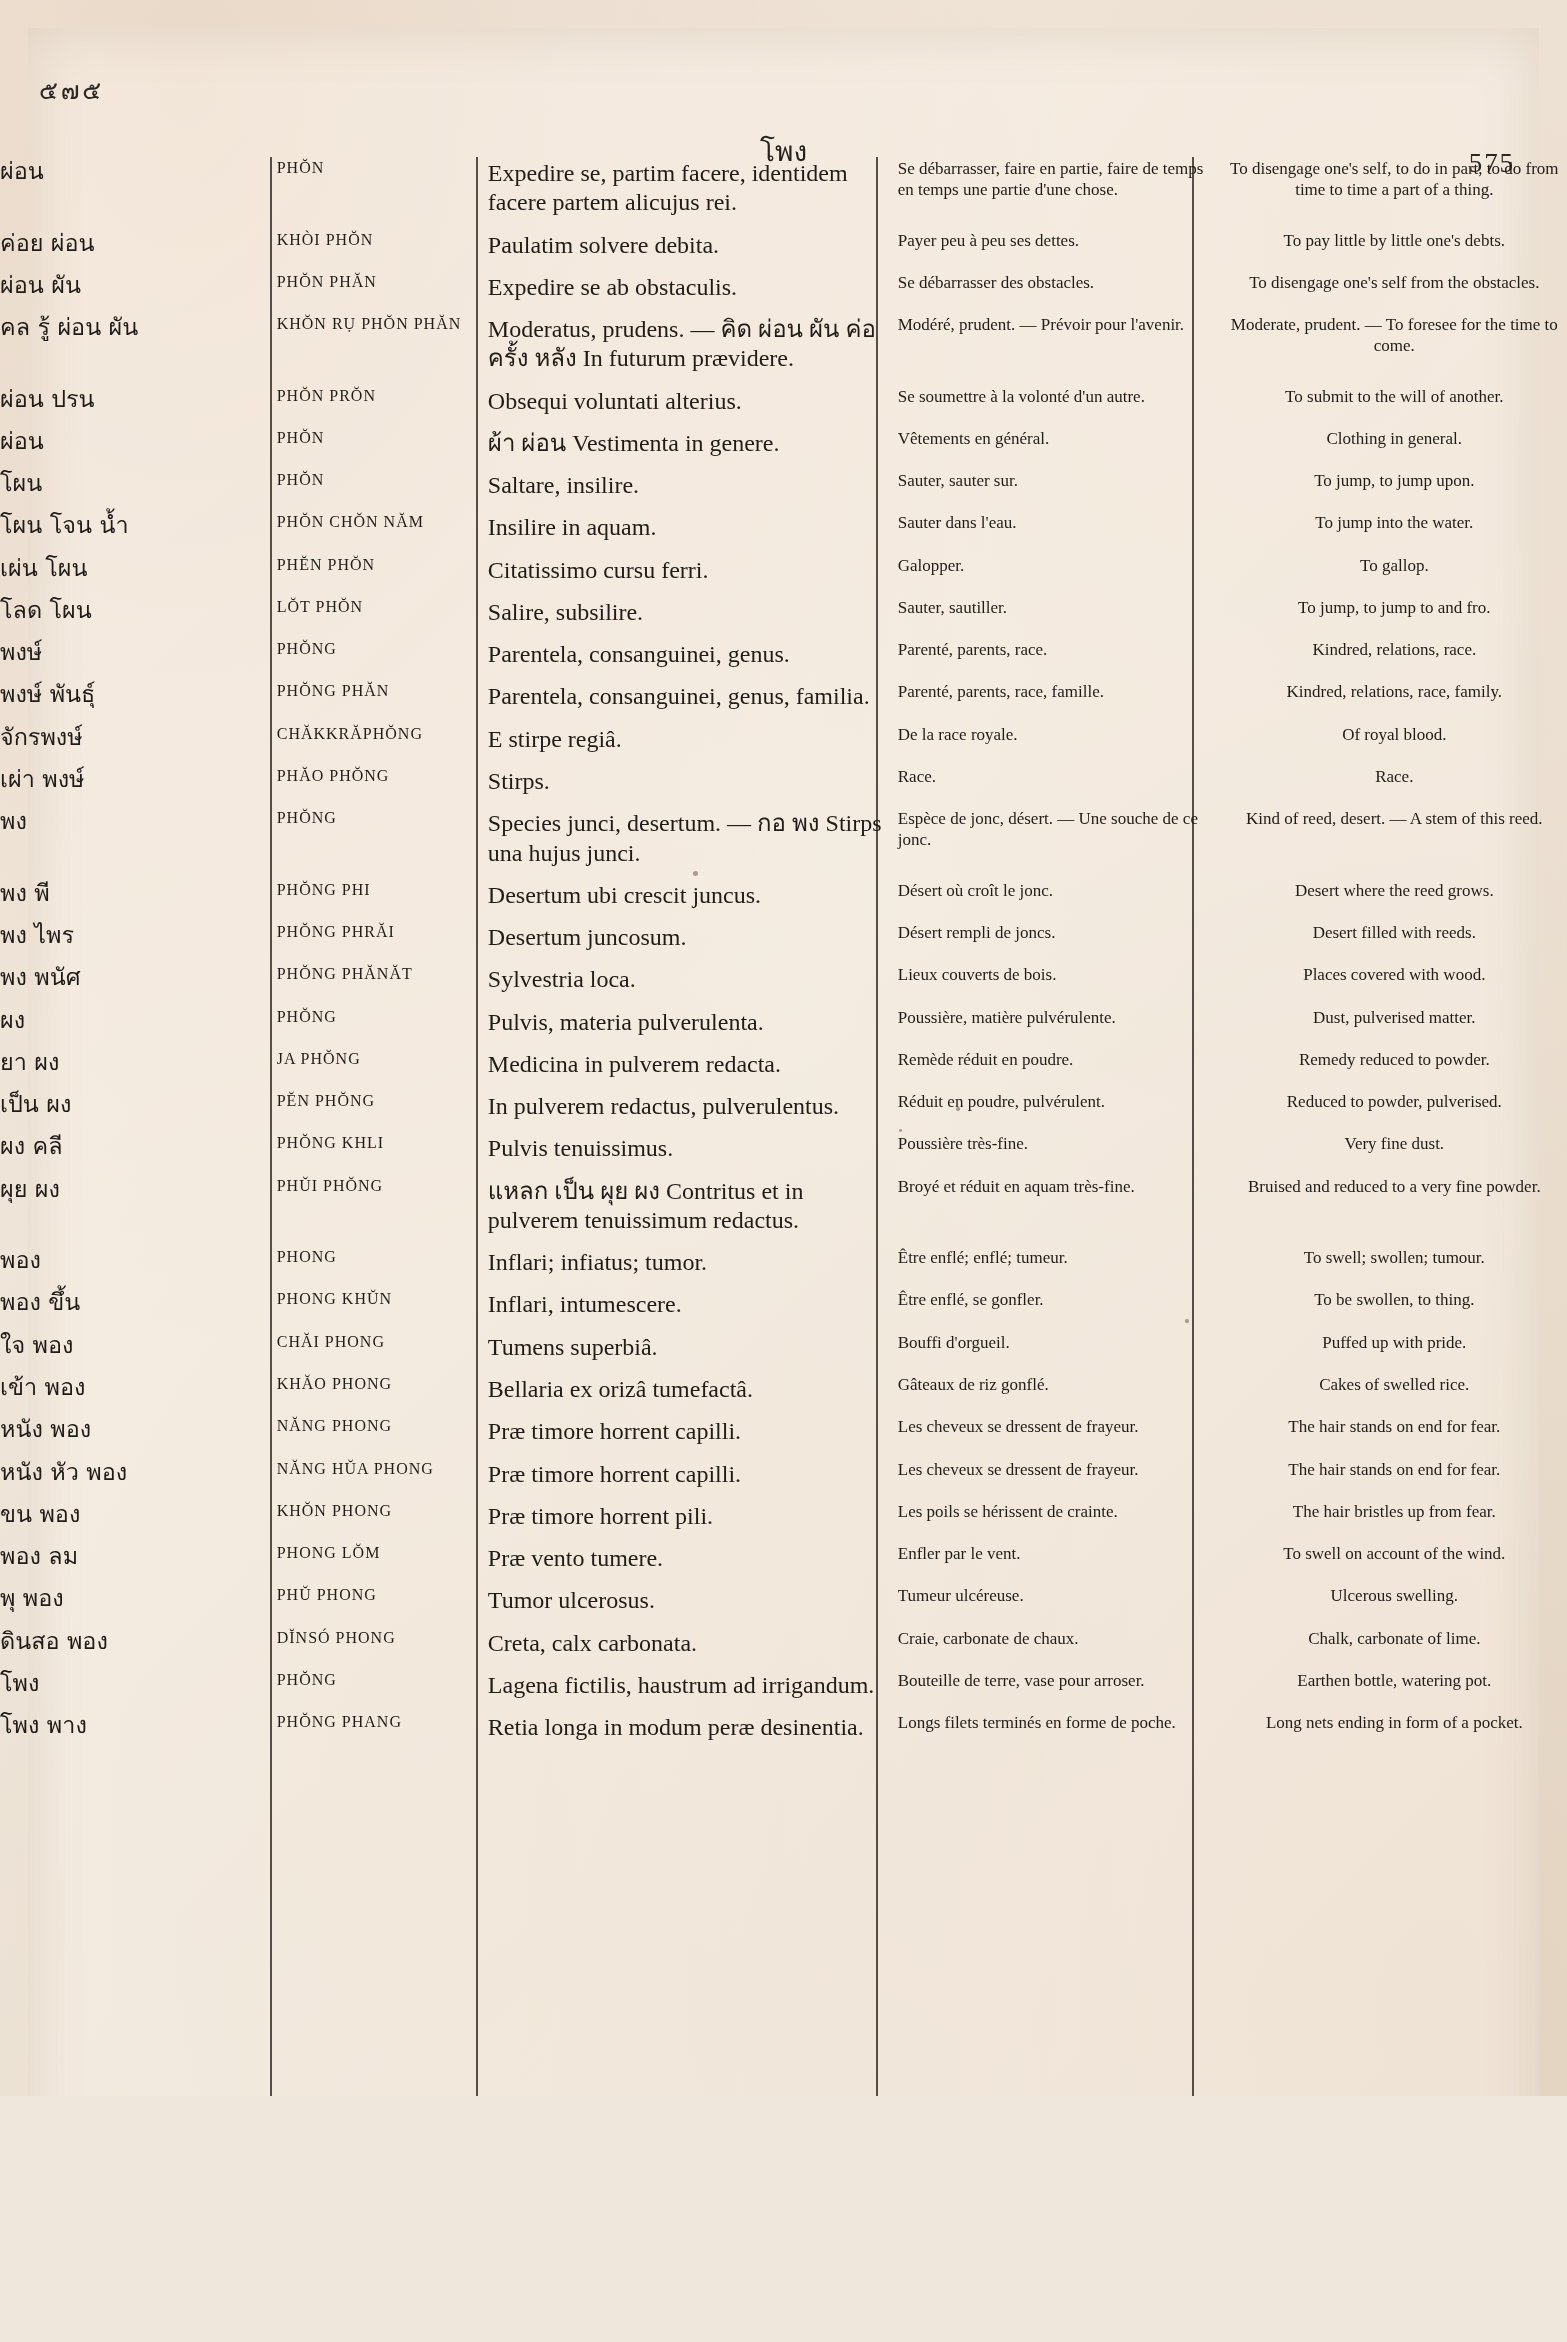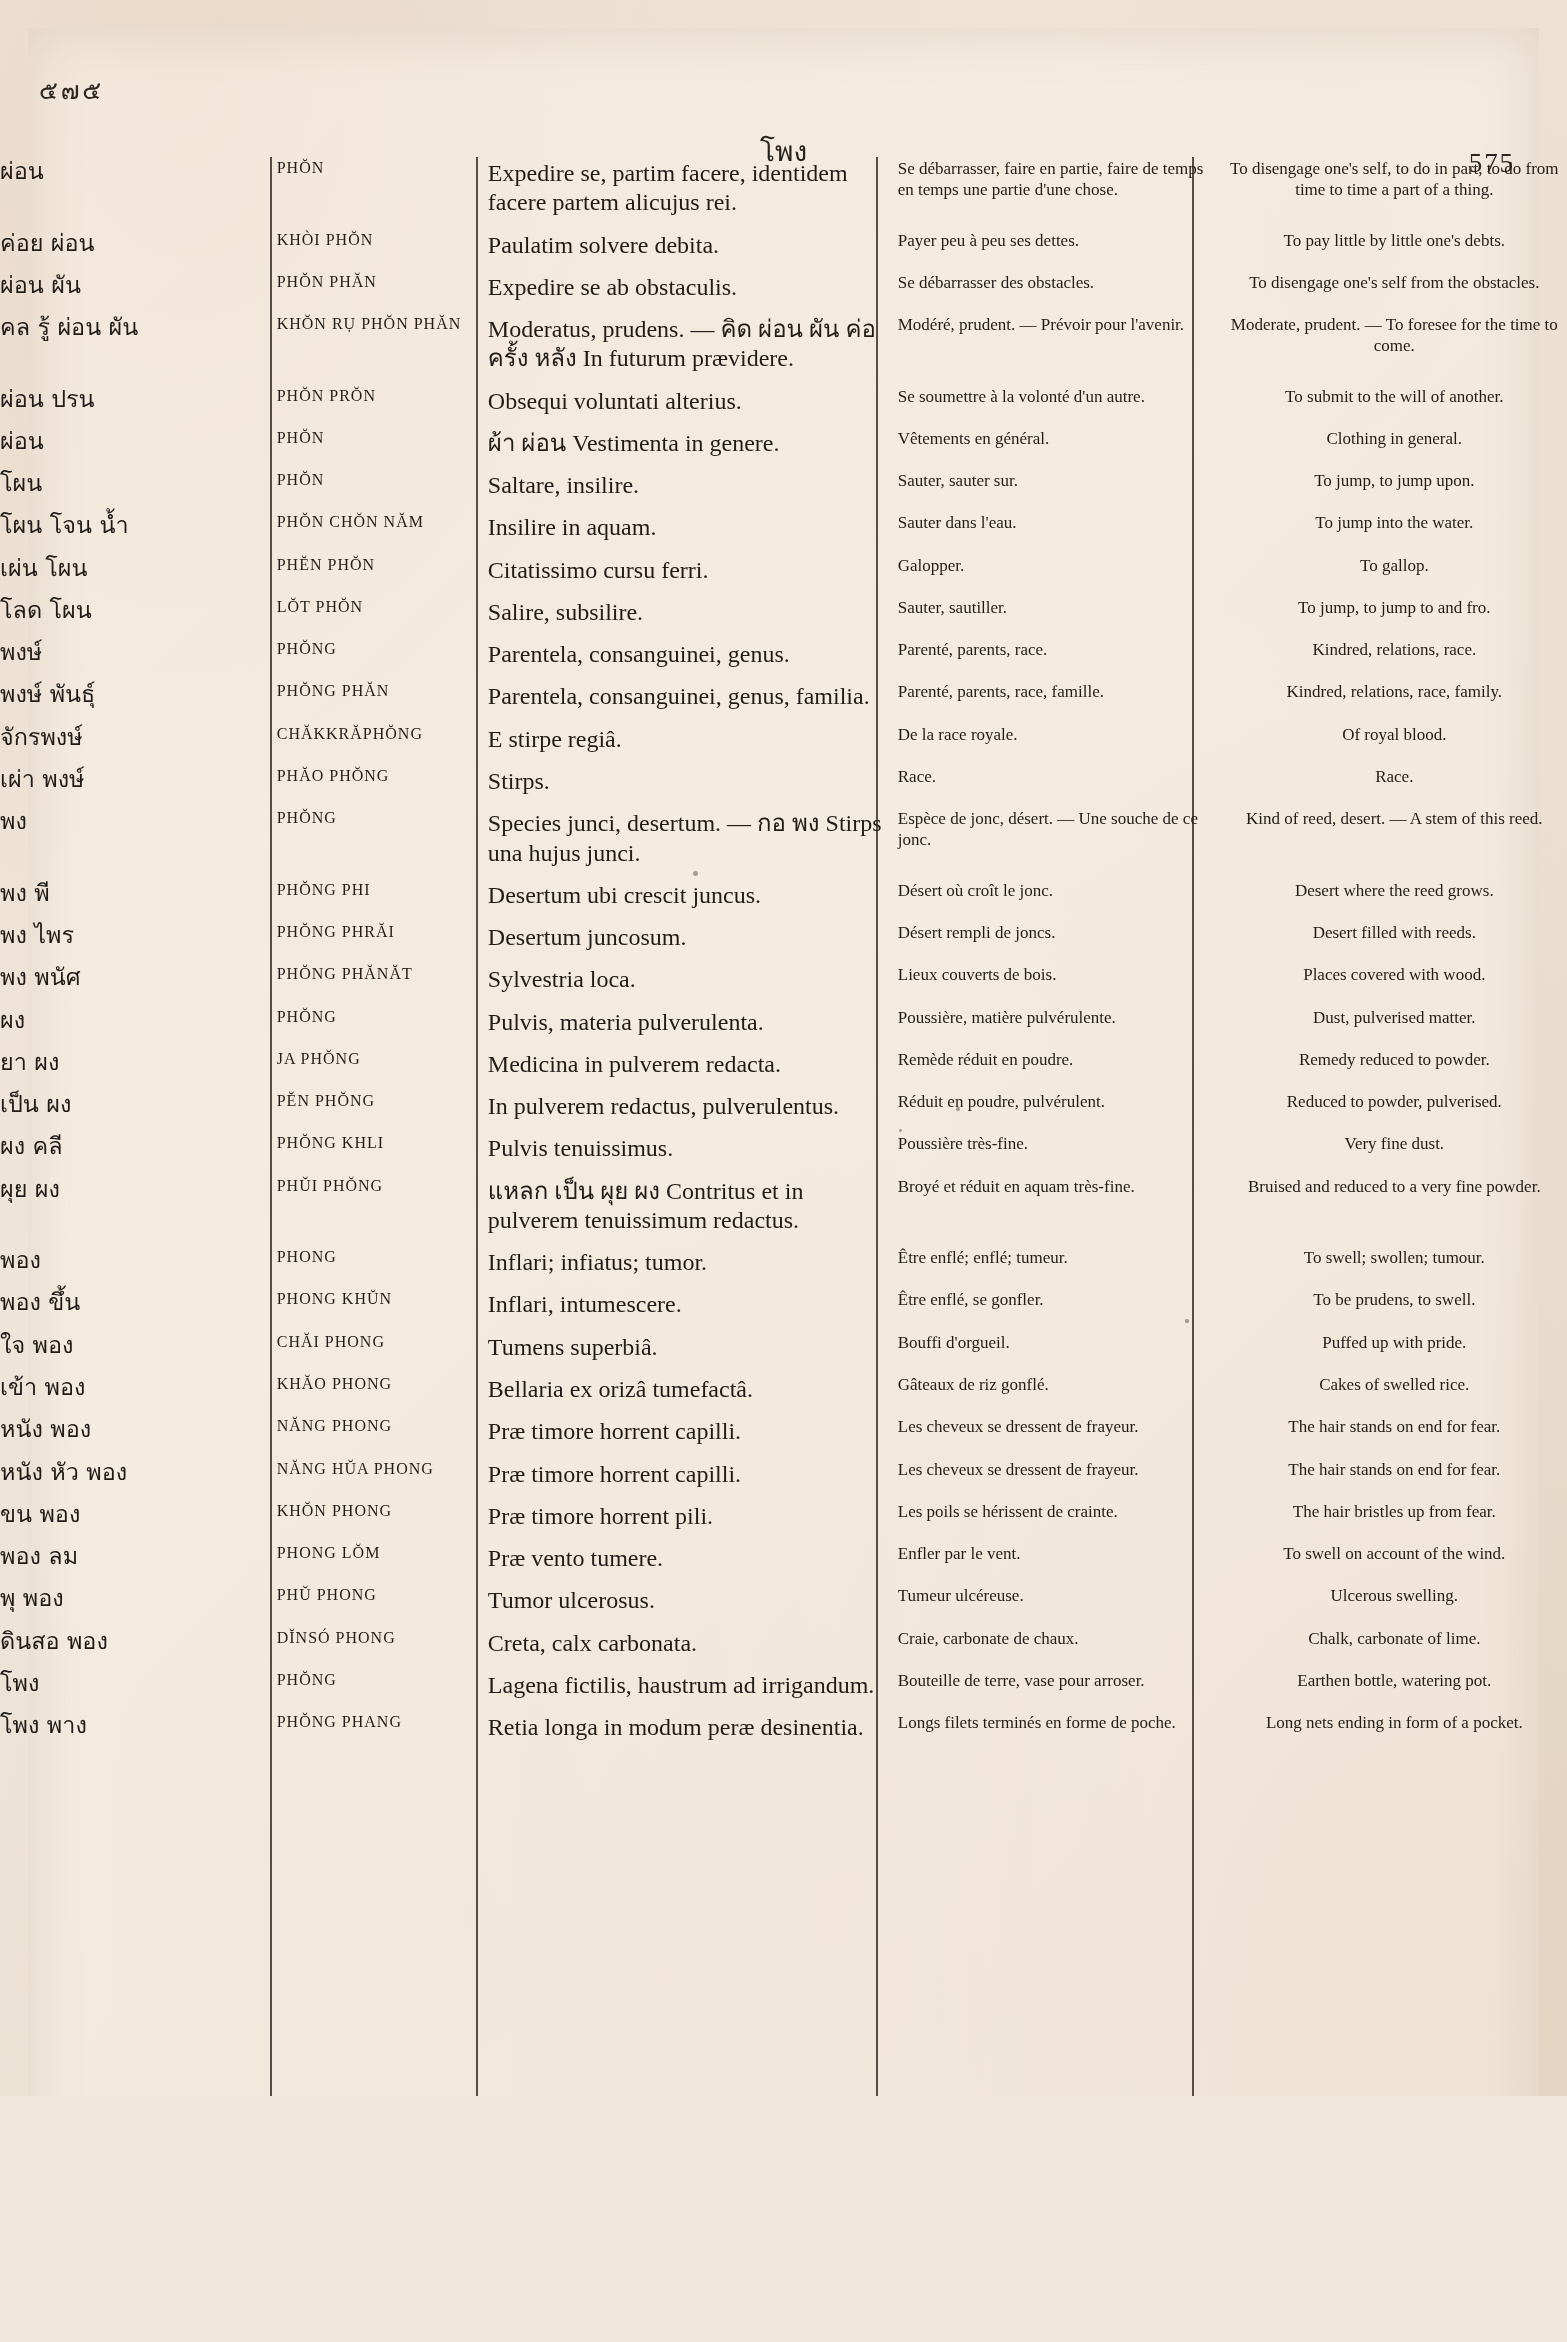--- a/index.html
+++ b/index.html
@@ -365,21 +365,21 @@
         <td class="c-lat">Inflari; infiatus; tumor.</td>
         <td class="c-fr">Être enflé; enflé; tumeur.</td>
         <td class="c-en">To swell; swollen; tumour.</td>
       </tr>
 
       <tr class="row">
         <td class="c-thai">พอง ขึ้น</td>
         <td class="c-rom">PHONG KHŬN</td>
         <td class="c-lat">Inflari, intumescere.</td>
         <td class="c-fr">Être enflé, se gonfler.</td>
-        <td class="c-en">To be prudens, to swell.</td>
+        <td class="c-en">To be swollen, to thing.</td>
       </tr>
 
       <tr class="row">
         <td class="c-thai">ใจ พอง</td>
         <td class="c-rom">CHĂI PHONG</td>
         <td class="c-lat">Tumens superbiâ.</td>
         <td class="c-fr">Bouffi d'orgueil.</td>
         <td class="c-en">Puffed up with pride.</td>
       </tr>
 

